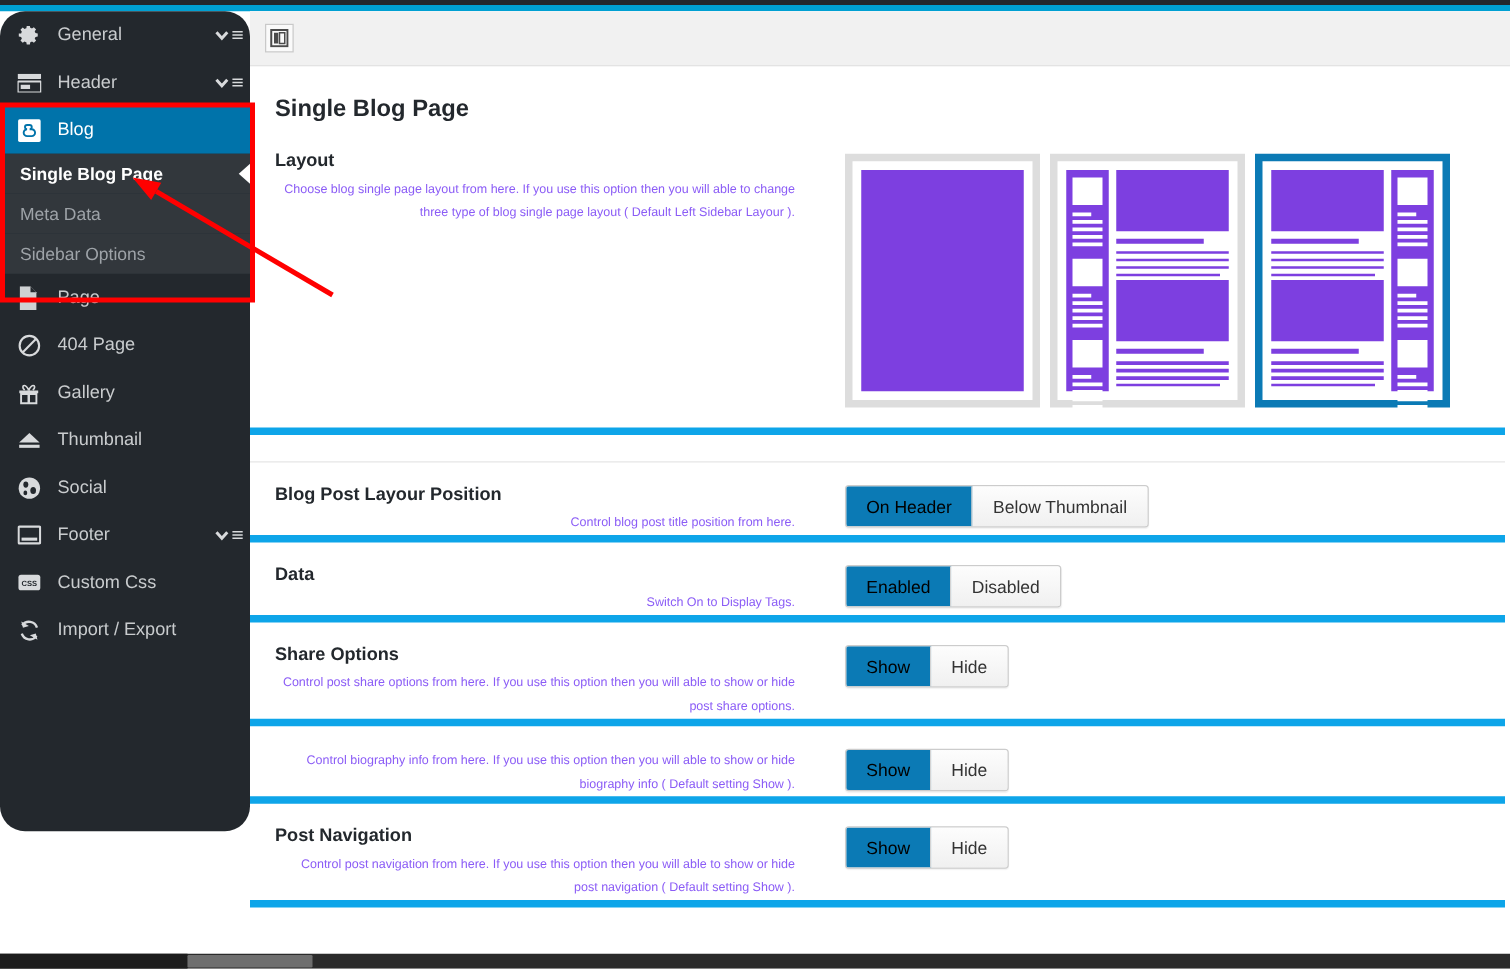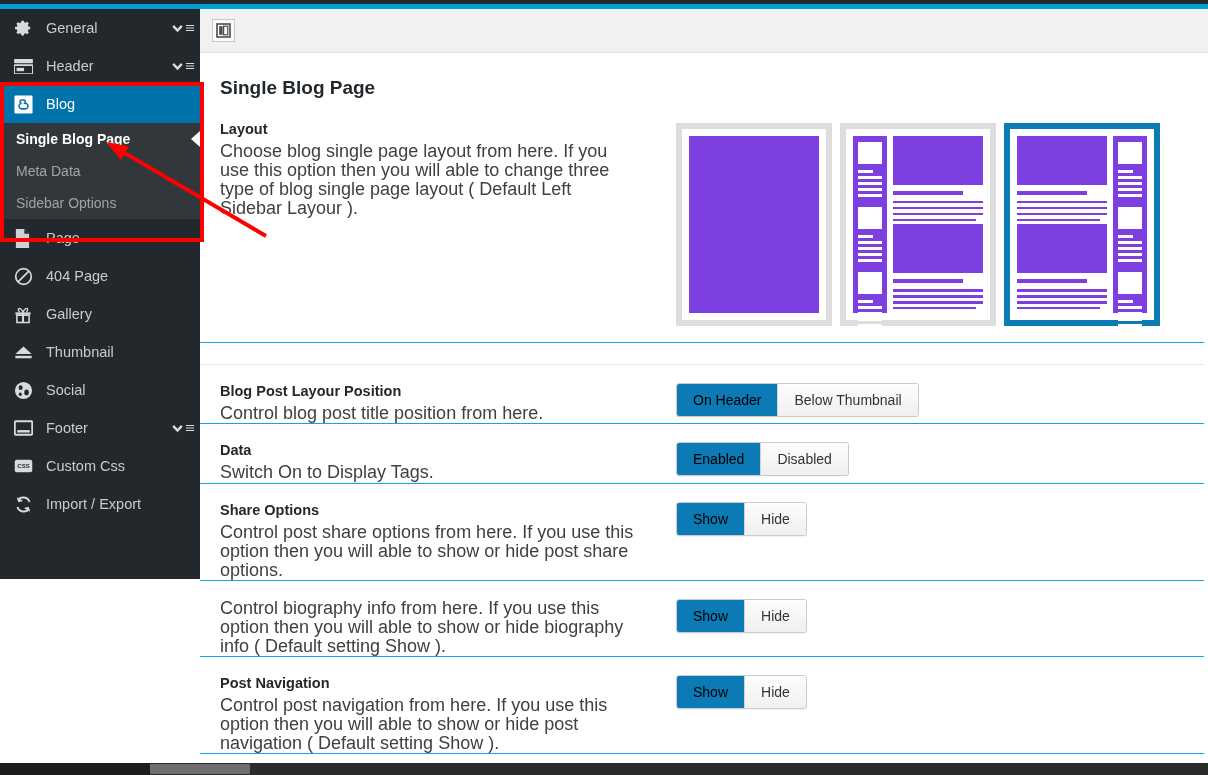--- a/index.html
+++ b/index.html
@@ -17,23 +17,24 @@
     background: #23282d;
   }
   .top-blue {
     position: absolute; left: 0; top: 4px; width: 1208px; height: 5px;
     background: #00a0d2;
   }
 
   
   #sidebar {
     position: absolute; left: 0; top: 9px;
-    width: 200px; height: 570px;
+    width: 200px; height: 656px;
     background: #23282d;
     overflow: hidden;
+    border-radius: 20px;
   }
   .nav-item {
     position: relative;
     display: flex; align-items: center;
     height: 38px;
     padding-left: 14px;
     color: #c9ccce;
     font-size: 14.5px;
     cursor: pointer;
     user-select: none;
@@ -107,31 +108,31 @@
     font-weight: bold;
     color: #23282d;
     padding: 24px 0 0 20px;
   }
 
   .rows { padding: 0 4px 0 0; }
   .opt-row {
     display: flex;
     align-items: flex-start;
     padding: 18px 0 0 20px;
-    border-bottom: 1px solid #0ea5e9;
+    border-bottom: 6px solid #0ea5e9;
     min-height: 60px;
   }
   .opt-row:first-child { border-top: 1px solid #e6e6e6; margin-top: 21px; }
   .opt-left { width: 430px; flex: none; padding-right: 14px; }
   .opt-title {
     font-size: 14.5px; font-weight: bold; color: #23282d;
     margin-bottom: 5px;
   }
   .opt-desc {
-    font-size: 18px; color: #404040; line-height: 19px;
+    font-size: 10px; color: #8b5cf6; line-height: 19px; text-align: right;
   }
   .opt-right { flex: 1 1 auto; padding-left: 26px; }
 
   
   .btngroup {
     display: inline-flex;
     border: 1px solid #cccccc;
     border-radius: 3px;
     overflow: hidden;
     background: #f5f5f5;

